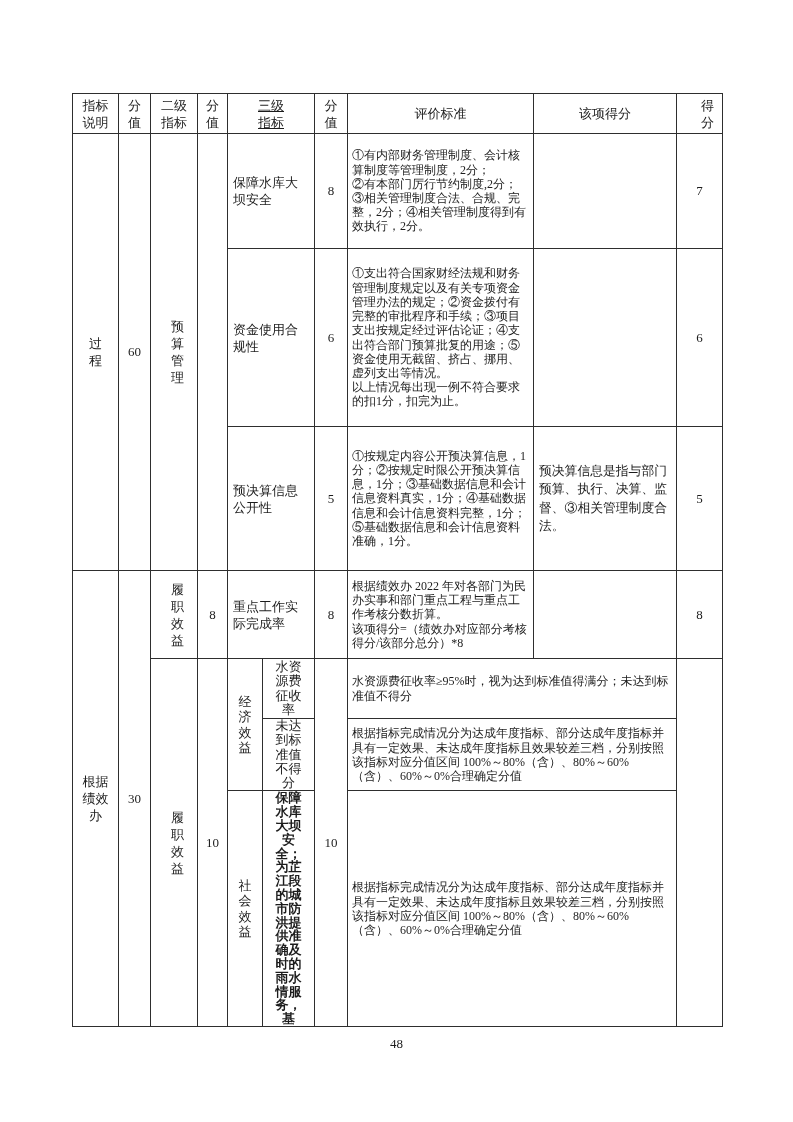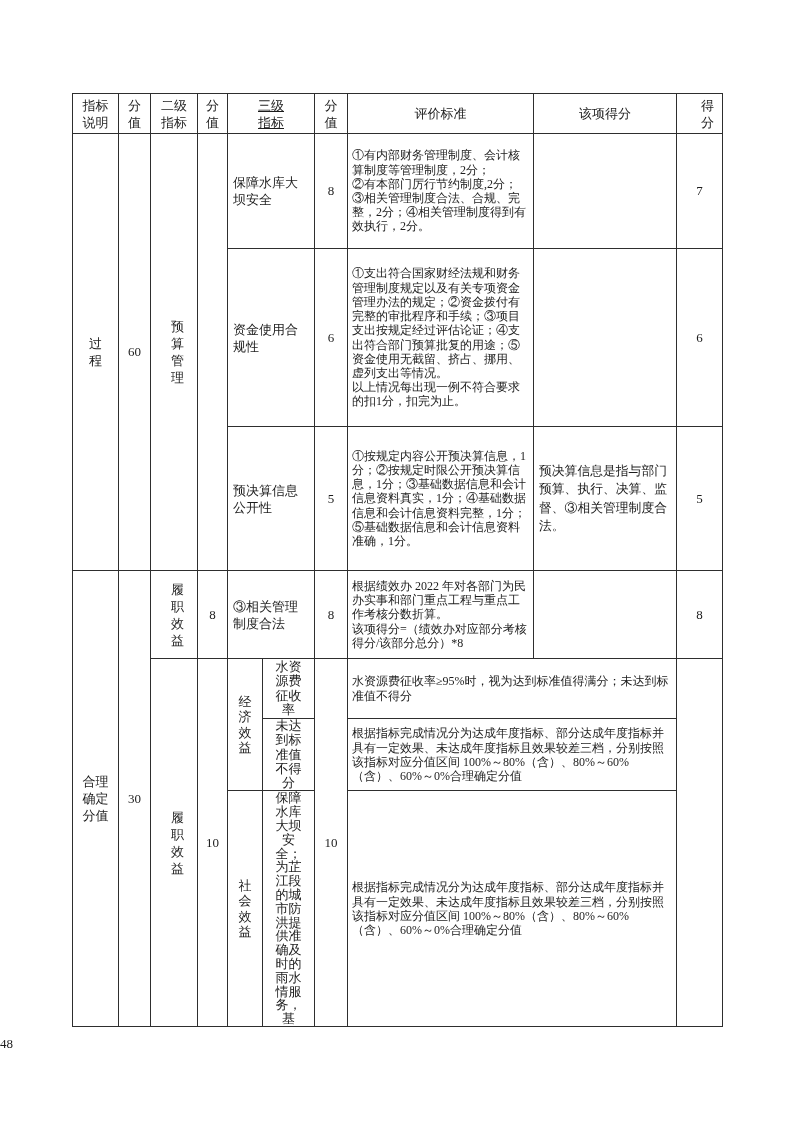--- a/index.html
+++ b/index.html
@@ -29,27 +29,27 @@
   th.hc9 { padding:0 24px; line-height:17px; }
   th .w2 { display:inline-block; width:29px; line-height:17px;text-decoration:underline; }
   
   td.l1   { padding:0 6px; line-height:17px; }
   td.l1s  { padding:0 16px; line-height:17px; } 
   td.l2   { padding:0 20px; line-height:17px;text-align:center; }
   td.num  { padding:0 2px; }
   td.l3   { text-align:left; padding:2px 5px; line-height:17px; }
   td.sub  { padding:0 10px; line-height:15.5px; }      
   td.nar  { padding:0 10px; line-height:14.3px; }      
-  td.nar2 { padding:0 10px; line-height:13.8px; }      
+  td.nar2 { padding:0 10px; line-height:13.8px;font-weight:bold; }      
   td.crit { text-align:left; font-size:12px; line-height:14.2px;
             padding:2px 4px; white-space:pre-line; }
   td.expl { text-align:left; font-size:12.8px; line-height:18.5px; padding:2px 5px; }
   .page-number {
     position:absolute; left:0; top:1036px; width:793px;
-    text-align:left; font-size:13px;
+    text-align:center; font-size:13px;
   }
 </style>
 </head>
 <body>
 
 <div class="page">
 
   <table class="eval">
     <colgroup>
       <col style="width:46px">
@@ -102,25 +102,25 @@
 
     <tr class="rh3">
       <td class="l3" colspan="2">预决算信息公开性</td>
       <td class="num">5</td>
       <td class="crit">①按规定内容公开预决算信息，1分；②按规定时限公开预决算信息，1分；③基础数据信息和会计信息资料真实，1分；④基础数据信息和会计信息资料完整，1分；⑤基础数据信息和会计信息资料准确，1分。</td>
       <td class="expl">预决算信息是指与部门预算、执行、决算、监督、③相关管理制度合法。</td>
       <td class="num">5</td>
     </tr>
 
     <tr class="rh4">
-      <td class="l1" rowspan="4">合理确定分值</td>
+      <td class="l1" rowspan="4">根据绩效办</td>
       <td class="num" rowspan="4">30</td>
       <td class="l2">履职效益</td>
       <td class="num">8</td>
-      <td class="l3" colspan="2">③相关管理制度合法</td>
+      <td class="l3" colspan="2">重点工作实际完成率</td>
       <td class="num">8</td>
       <td class="crit">根据绩效办 2022 年对各部门为民办实事和部门重点工程与重点工作考核分数折算。
 该项得分=（绩效办对应部分考核得分/该部分总分）*8</td>
       <td class="expl"></td>
       <td class="num">8</td>
     </tr>
 
     <tr class="rh5">
       <td class="l2" rowspan="3">履职效益</td>
       <td class="num" rowspan="3">10</td>

